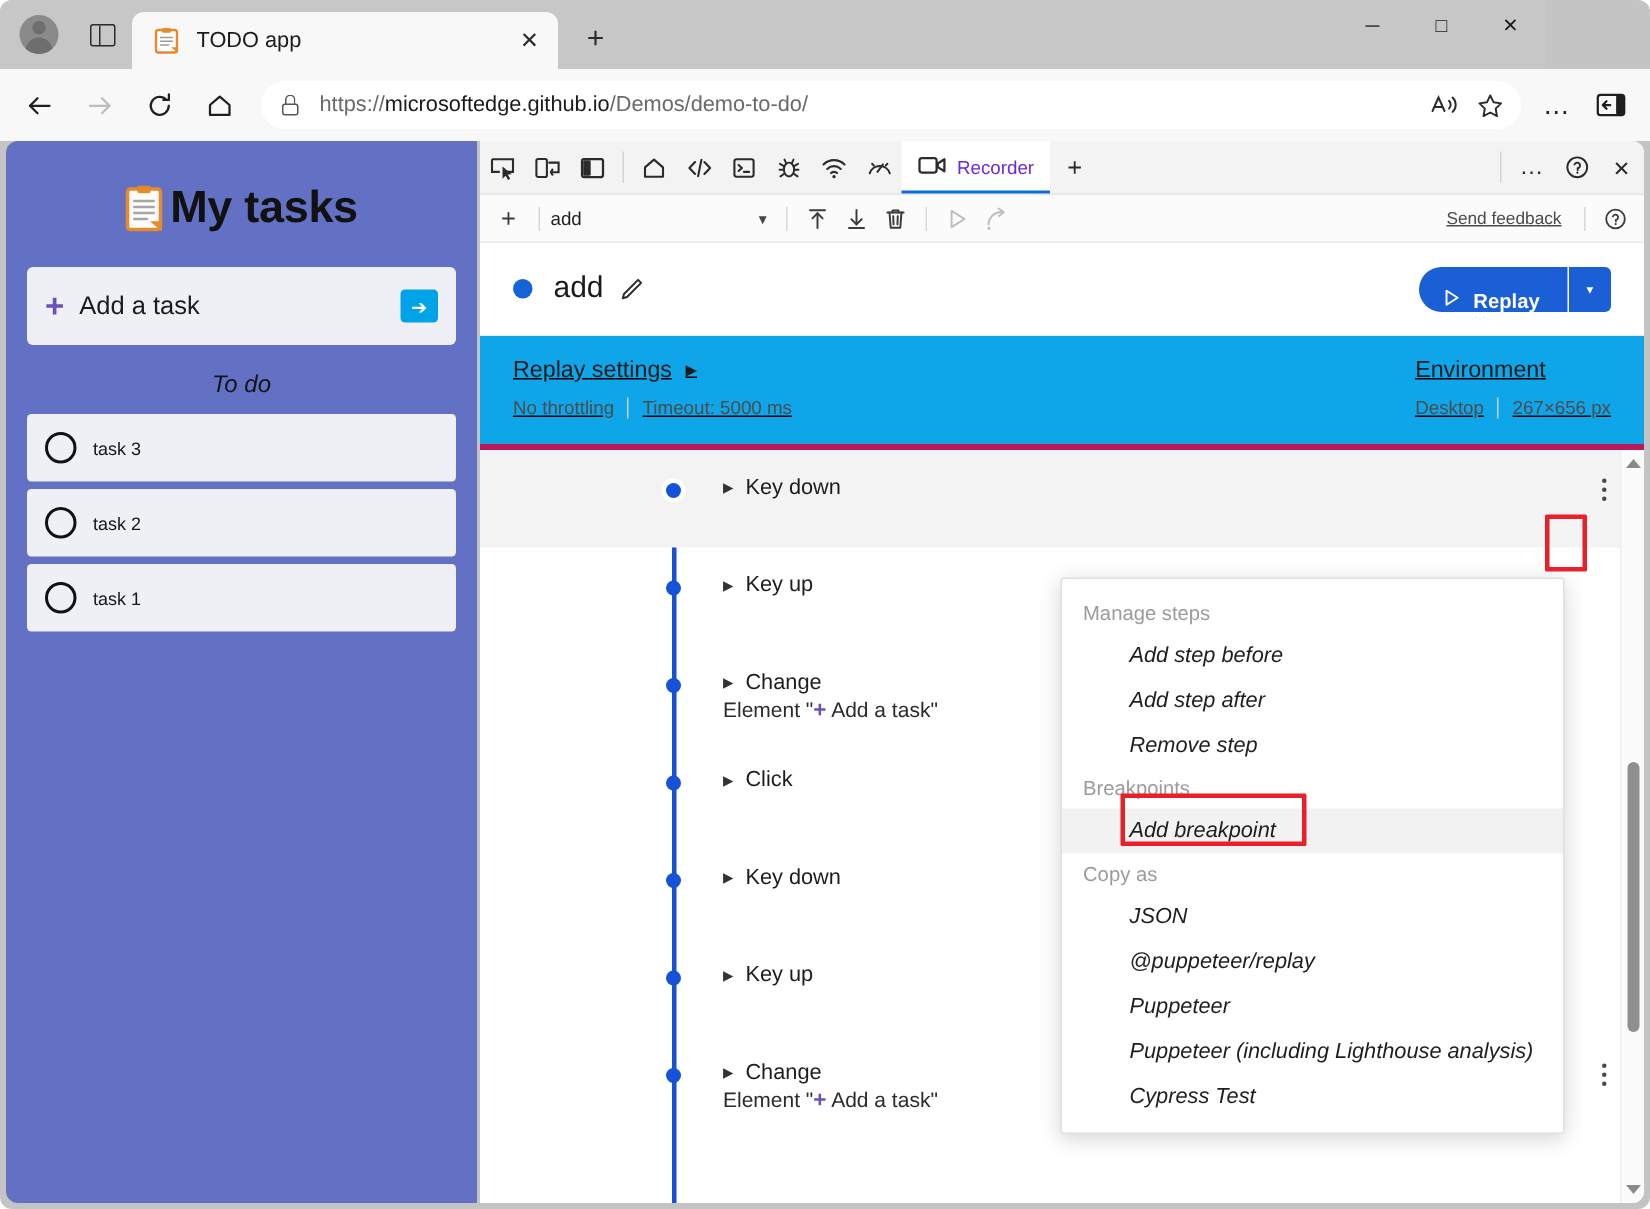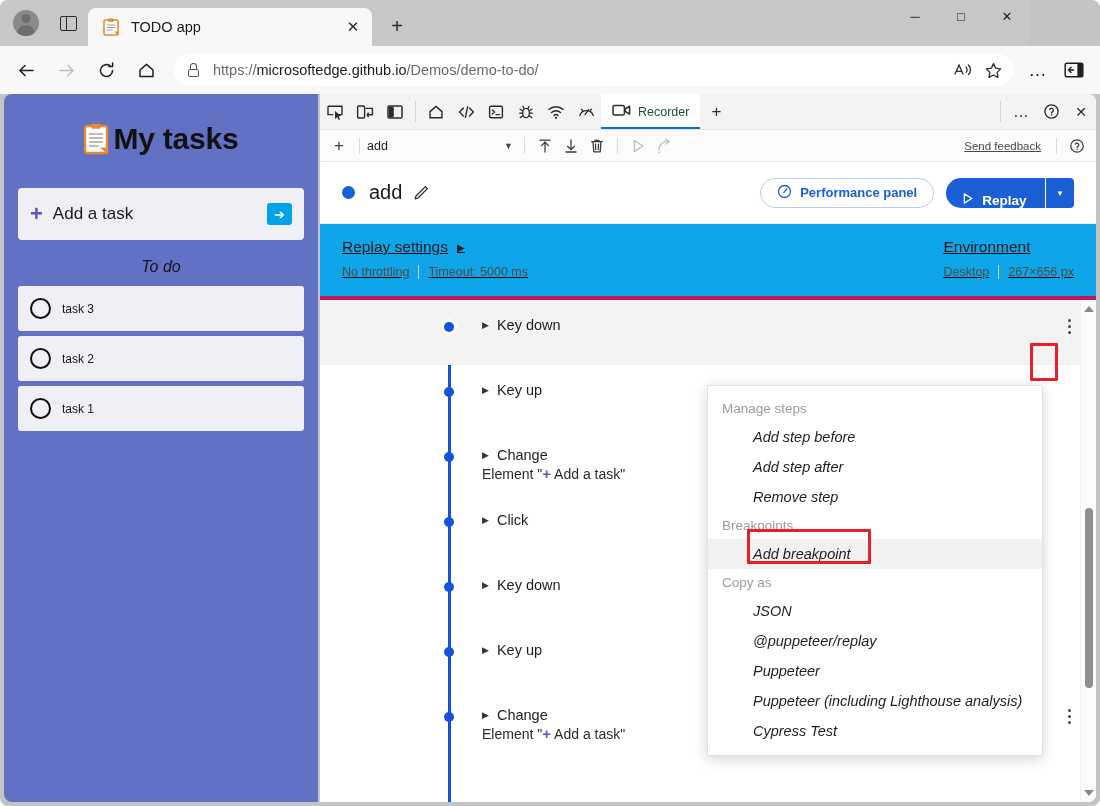--- a/index.html
+++ b/index.html
@@ -125,21 +125,21 @@
 
   
   .viewport {
     position: absolute; left: 4px; top: 94px; width: 314px; height: 708px;
     background: #6271c4;
     border-radius: 8px 0 0 8px;
     overflow: hidden;
   }
   .todo-head {
     display: flex; align-items: center; justify-content: center;
-    gap: 4px; padding: 28px 0 32px 0;
+    gap: 4px; padding: 28px 0 22px 0;
   }
   .clipboard-icon { width: 26px; height: 32px; position: relative; flex: 0 0 auto; }
   .todo-title { font-size: 30px; font-weight: bold; color: #111; letter-spacing: -0.2px; }
   .add-task-box {
     margin: 0 14px; background: #eef0f5; border-radius: 4px; height: 52px;
     display: flex; align-items: center; padding: 0 12px;
   }
   .plus-purple { font-size: 22px; font-weight: bold; color: #6b4fbb; margin-right: 10px; line-height: 1; }
   .add-task-text { font-size: 17px; color: #1b1b1b; flex: 1 1 auto; }
   .arrow-btn {
@@ -167,21 +167,21 @@
     height: 36px; background: #f3f3f3; display: flex; align-items: stretch;
     flex: 0 0 auto; border-bottom: 1px solid #e6e6e6;
   }
   .dt-icbtn {
     width: 30px; display: flex; align-items: center; justify-content: center;
     color: #2b2b2b; flex: 0 0 auto;
   }
   .dt-sep { width: 1px; background: #d4d4d4; margin: 7px 5px; flex: 0 0 auto; }
   .dt-tab {
     display: flex; align-items: center; gap: 7px; padding: 0 11px;
-    font-size: 12.5px; color: #14532d; flex: 0 0 auto; position: relative;
+    font-size: 12.5px; color: #6d28d9; flex: 0 0 auto; position: relative;
   }
   .dt-tab.active { background: #ffffff; }
   .dt-tab.active::after {
     content: ""; position: absolute; left: 0; right: 0; bottom: 0; height: 2.5px; background: #0b6ed8;
   }
   .dt-plus {
     width: 32px; display: flex; align-items: center; justify-content: center;
     font-size: 17px; color: #2b2b2b; font-weight: 300; flex: 0 0 auto;
   }
   .dt-right { margin-left: auto; display: flex; align-items: stretch; }
@@ -587,29 +587,20 @@
 
     <div class="rec-header">
       <span class="rec-dot"></span>
       <span class="rec-name">add</span>
       <span class="pencil-icon">
         <svg width="18" height="18" viewBox="0 0 18 18" fill="none" stroke="#2b2b2b" stroke-width="1.3" stroke-linejoin="round">
           <path d="M13.4 2.6 L15.4 4.6 L6 14 L3.2 14.8 L4 12 Z"></path>
         </svg>
       </span>
       <div class="hdr-right">
-        <div class="btn-outline">
-          <span>
-            <svg width="15" height="15" viewBox="0 0 16 16" fill="none" stroke="#1a5fd6" stroke-width="1.35" stroke-linecap="round">
-              <circle cx="8" cy="8" r="6.4"></circle>
-                <line x1="10.6" y1="5" x2="7.3" y2="9.1"></line>
-            </svg>
-          </span>
-          <span>Performance panel</span>
-        </div>
         <div class="btn-split">
           <div class="btn-primary">
             <span>
               <svg width="13" height="13" viewBox="0 0 14 14" fill="none" stroke="#fff" stroke-width="1.4" stroke-linejoin="round">
                 <polygon points="3.6,2 11.6,7 3.6,12"></polygon>
               </svg>
             </span>
             <span>Replay</span>
           </div>
           <div class="btn-primary-caret">▾</div>

